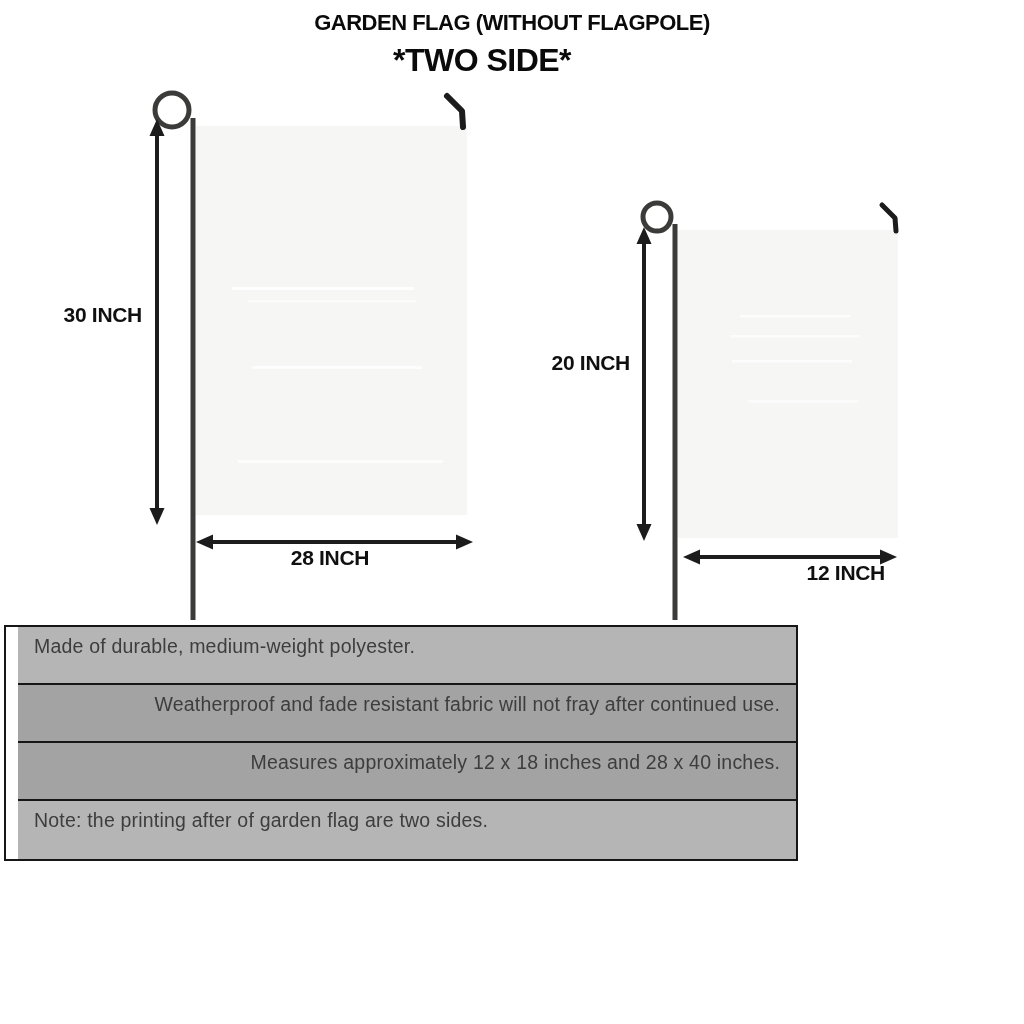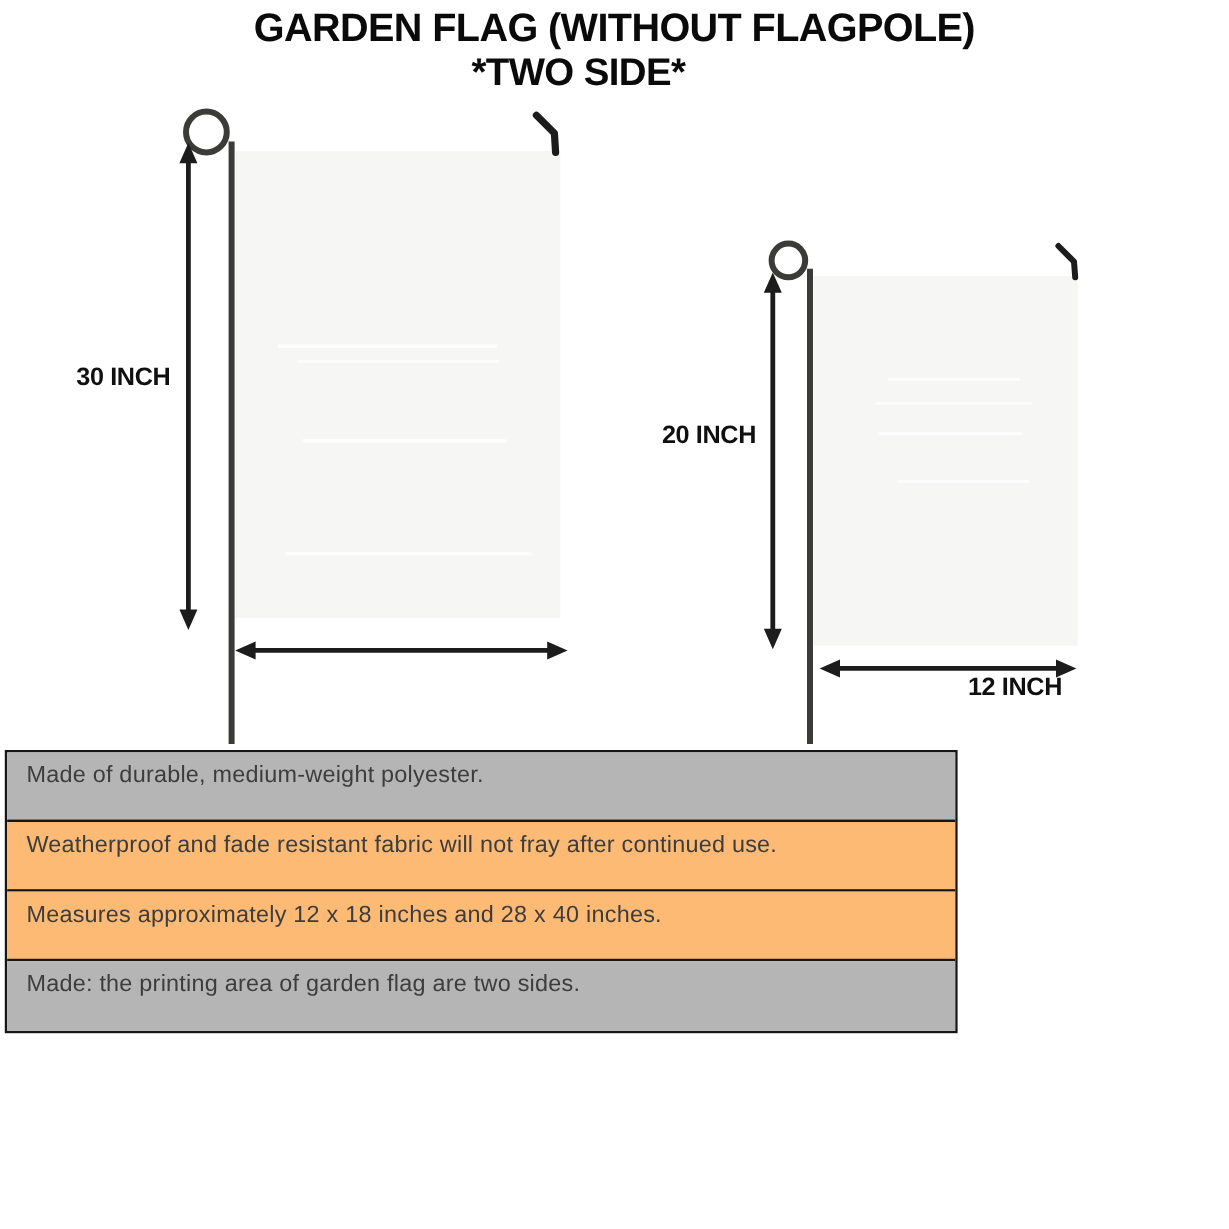--- a/index.html
+++ b/index.html
@@ -9,21 +9,21 @@
     background:#ffffff;
     font-family:"Liberation Sans", sans-serif;
     overflow:hidden;
   }
   
   .title-block{
     position:absolute;top:4px;left:0;width:1024px;
     text-align:center;color:#0a0a0a;
   }
   .title-line1{
-    font-size:33px;font-weight:700;letter-spacing:-0.5px;
+    font-size:22px;font-weight:700;letter-spacing:-0.5px;
     margin:0;line-height:38px;
   }
   .title-line2{
     font-size:32px;font-weight:700;letter-spacing:-0.5px;
     margin:0;line-height:36px;
     transform:translateX(-30px);
   }
   
   .diagram-svg{position:absolute;left:0;top:0;}
   
@@ -44,24 +44,25 @@
   }
   .feature-row{
     box-sizing:border-box;
     height:58px;
     border-bottom:2px solid #161616;
     padding:7px 16px 0 16px;
     font-size:19.5px;
     line-height:24px;
     color:#3d3d3d;
     letter-spacing:0.2px;
+    margin-left:12px;
   }
   .feature-row:last-child{border-bottom:none;}
   .feature-row.shaded{background:#b5b5b5;}
-  .feature-row.plain{background:#fdba74;}
+  .feature-row.plain{background:#a3a3a3;text-align:right;}
 </style>
 </head>
 <body>
 
 <div class="canvas">
 
   <div class="title-block">
     <h1 class="title-line1">GARDEN FLAG (WITHOUT FLAGPOLE)</h1>
     <h2 class="title-line2">*TWO SIDE*</h2>
   </div>
@@ -117,23 +118,24 @@
 
       <g>
         <line x1="696" y1="557" x2="884" y2="557" stroke="#1c1c1c" stroke-width="4"></line>
         <polygon points="683,557 700,549.5 700,564.5" fill="#1c1c1c"></polygon>
         <polygon points="897,557 880,549.5 880,564.5" fill="#1c1c1c"></polygon>
       </g>
     </g>
   </svg>
 
   <div class="measure-label lbl-40">30 INCH</div>
+  <div class="measure-label lbl-28">28 INCH</div>
   <div class="measure-label lbl-18">20 INCH</div>
   <div class="measure-label lbl-12">12 INCH</div>
 
   <div class="feature-table">
     <div class="feature-row shaded">Made of durable, medium-weight polyester.</div>
     <div class="feature-row plain">Weatherproof and fade resistant fabric will not fray after continued use.</div>
     <div class="feature-row plain">Measures approximately 12 x 18 inches and 28 x 40 inches.</div>
-    <div class="feature-row shaded">Made: the printing area of garden flag are two sides.</div>
+    <div class="feature-row shaded">Note: the printing after of garden flag are two sides.</div>
   </div>
 
 </div>
 
 </body></html>

